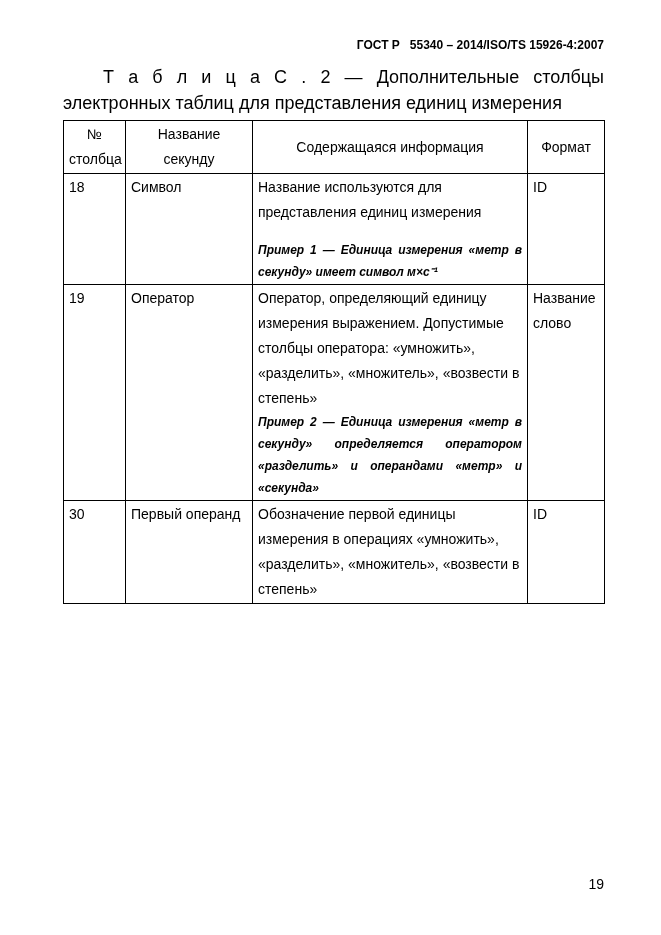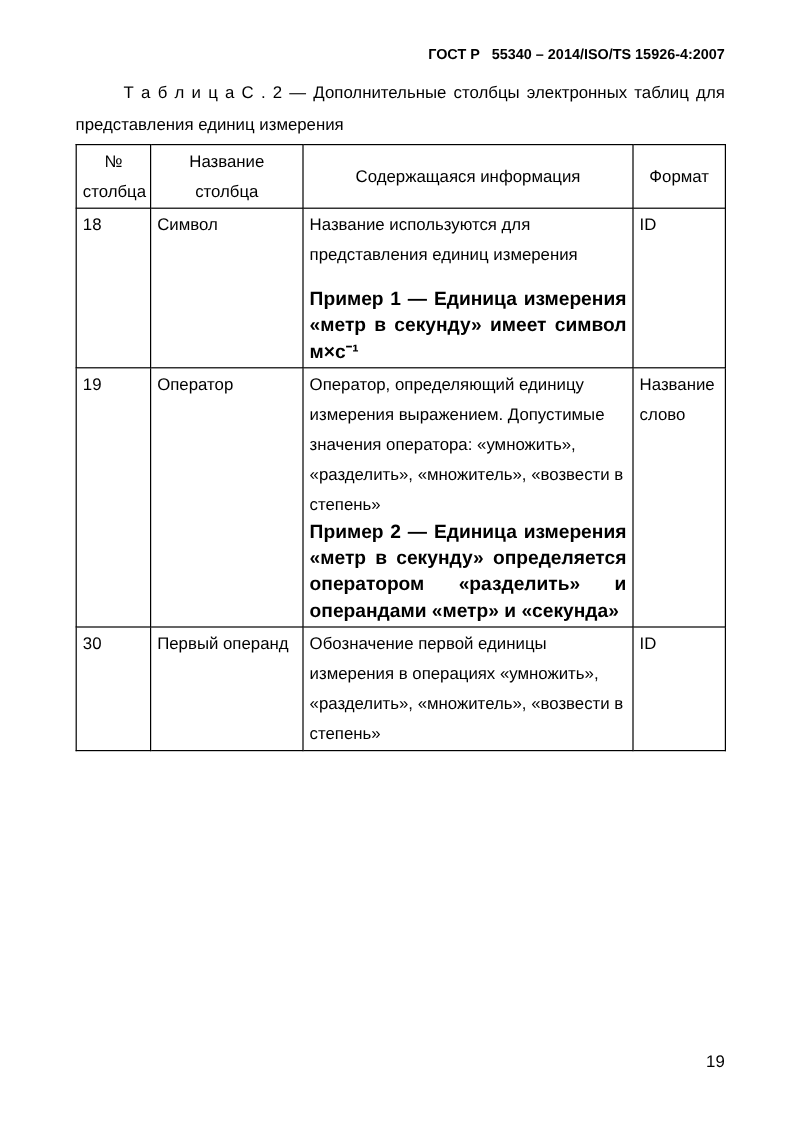--- a/index.html
+++ b/index.html
@@ -20,21 +20,21 @@
     text-align: right;
     font-weight: bold;
     font-size: 12px;
     white-space: pre;
   }
   .caption {
     position: absolute;
     top: 64px;
     left: 63px;
     width: 541px;
-    font-size: 14px;
+    font-size: 18px;
     line-height: 26px;
     text-align: justify;
     text-indent: 40px;
   }
   table.spec {
     position: absolute;
     top: 120px;
     left: 63px;
     width: 541px;
     border-collapse: collapse;
@@ -51,22 +51,23 @@
   }
   table.spec th {
     font-weight: normal;
     text-align: center;
     vertical-align: middle;
     height: 52px;
     white-space: pre-line;
   }
   td.cell-info { padding-right: 2px; }
   .example {
-    font-size: 16px;
+    font-size: 12px;
     font-weight: bold;
+    font-style: italic;
     line-height: 22px;
     text-align: justify;
   }
   .example.gap { margin-top: 14px; }
   .page-number {
     position: absolute;
     top: 876px;
     left: 63px;
     width: 541px;
     text-align: right;
@@ -85,40 +86,40 @@
     <col style="width:62px">
     <col style="width:127px">
     <col style="width:275px">
     <col style="width:77px">
   </colgroup>
   <thead>
     <tr>
       <th>№
 столбца</th>
       <th>Название
-столбца</th>
+секунду</th>
       <th>Содержащаяся информация</th>
       <th>Формат</th>
     </tr>
   </thead>
   <tbody>
     <tr>
       <td>18</td>
       <td>Символ</td>
       <td class="cell-info">
         <div>Название используются для представления единиц измерения</div>
         <div class="example gap">Пример 1 — Единица измерения «метр в секунду» имеет символ м×с⁻¹</div>
       </td>
       <td>ID</td>
     </tr>
     <tr>
       <td>19</td>
       <td>Оператор</td>
       <td class="cell-info">
-        <div>Оператор, определяющий единицу измерения выражением. Допустимые значения оператора: «умножить», «разделить», «множитель», «возвести в степень»</div>
+        <div>Оператор, определяющий единицу измерения выражением. Допустимые столбцы оператора: «умножить», «разделить», «множитель», «возвести в степень»</div>
         <div class="example">Пример 2 — Единица измерения «метр в секунду» определяется оператором «разделить» и операндами «метр» и «секунда»</div>
       </td>
       <td>Название слово</td>
     </tr>
     <tr>
       <td>30</td>
       <td>Первый операнд</td>
       <td class="cell-info">
         <div>Обозначение первой единицы измерения в операциях «умножить», «разделить», «множитель», «возвести в степень»</div>
       </td>

